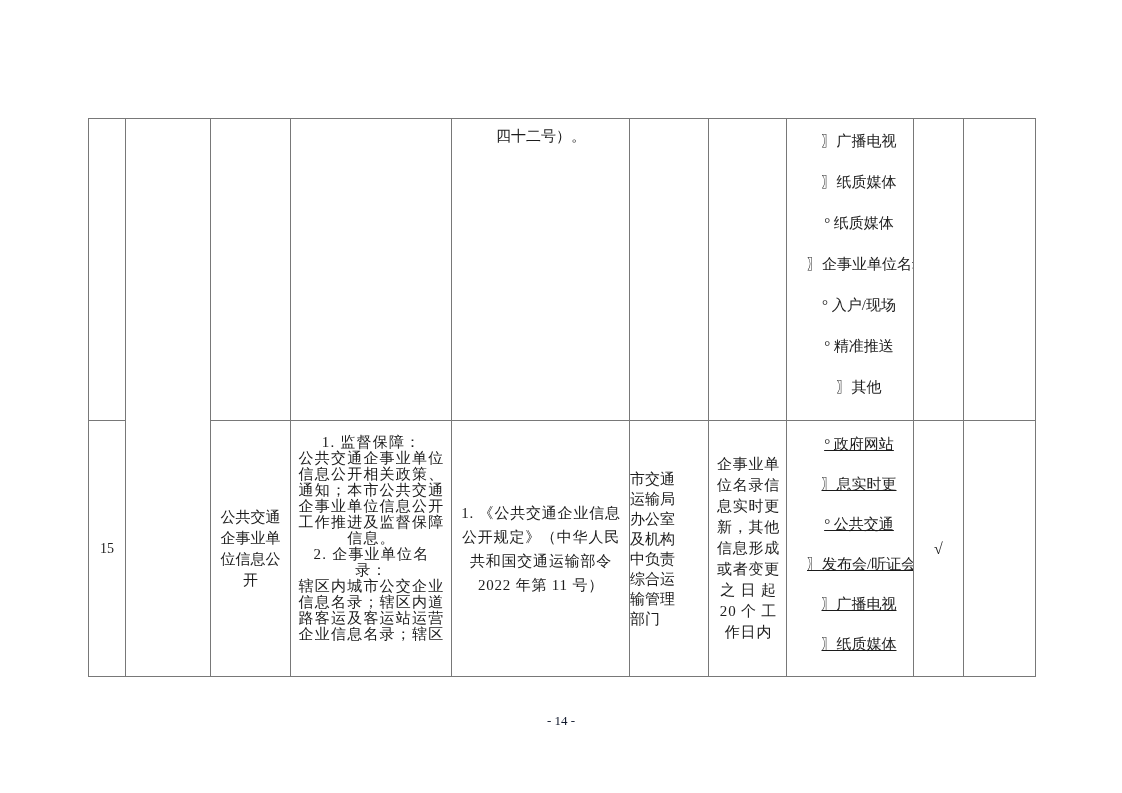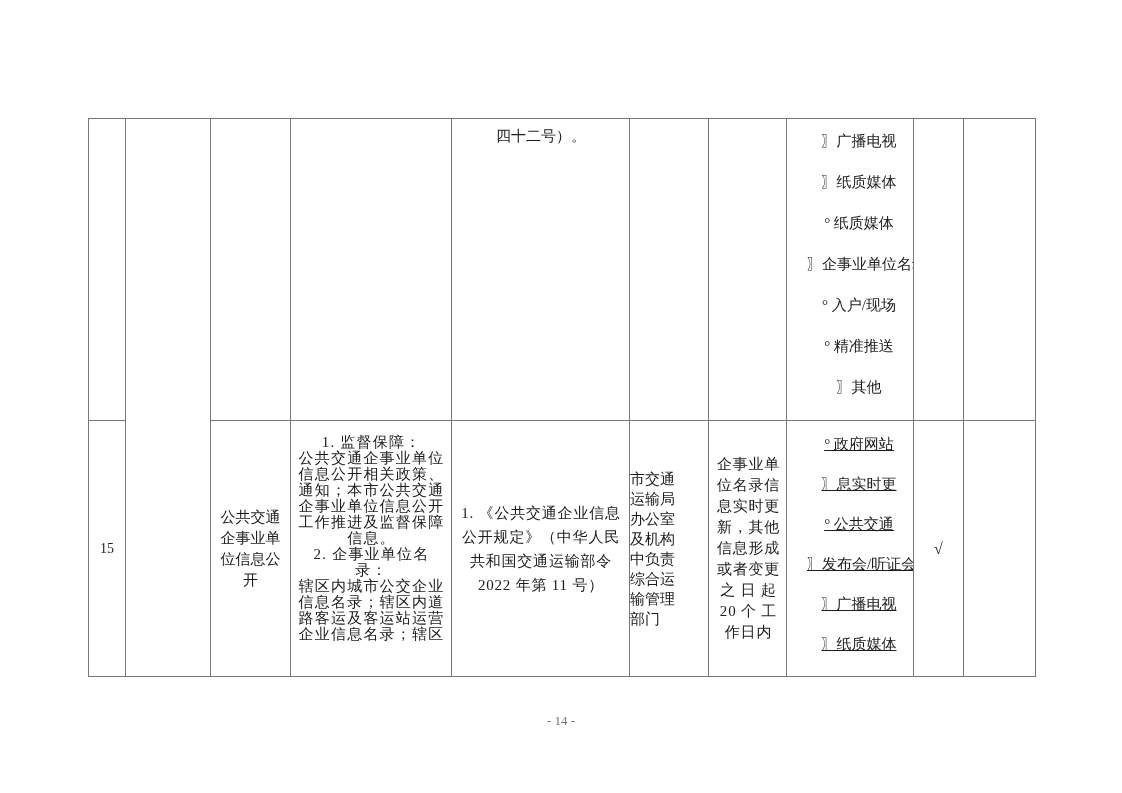--- a/index.html
+++ b/index.html
@@ -83,21 +83,21 @@
     text-align: center;
     vertical-align: middle;
     font-size: 16px;
   }
   .page-footer {
     position: absolute;
     left: 0; right: 0;
     top: 713px;
     text-align: center;
     font-size: 13px;
-    color: #737373;
+    color: #0f172a;
   }
 </style>
 </head>
 <body>
 
 <table class="doc-table">
   <colgroup>
     <col style="width:37px">
     <col style="width:85px">
     <col style="width:80px">

